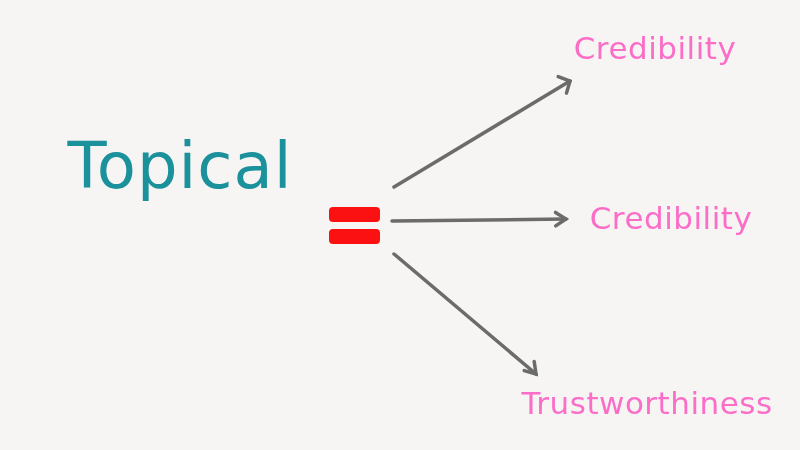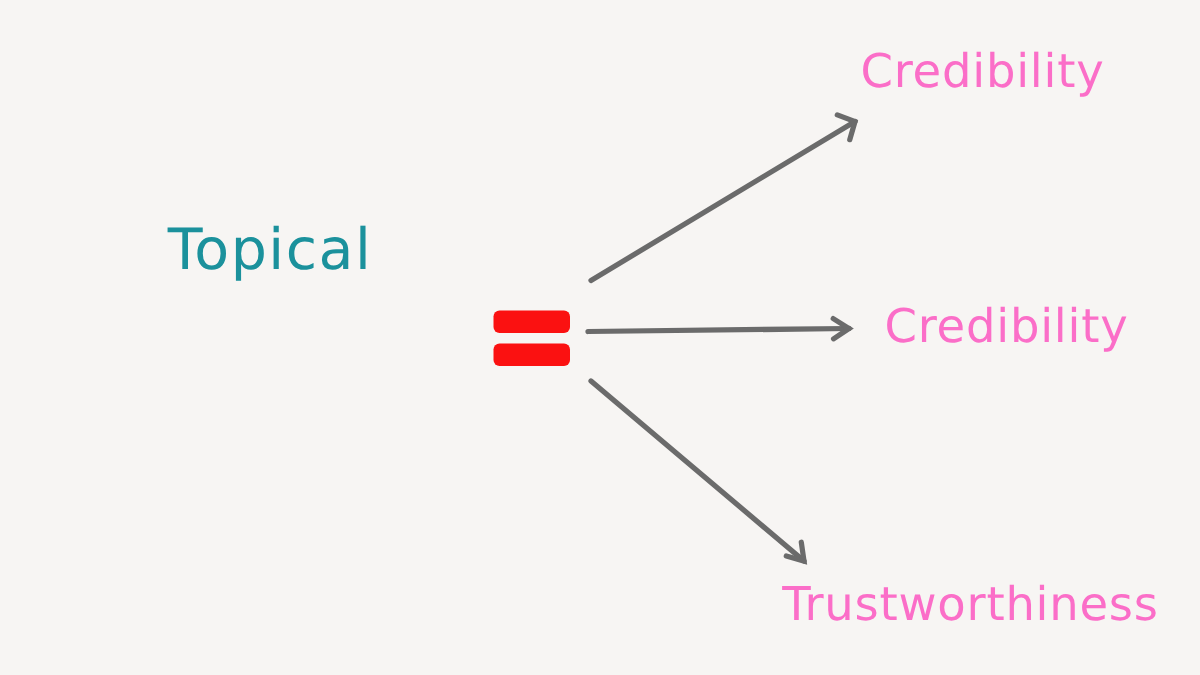--- a/index.html
+++ b/index.html
@@ -19,21 +19,21 @@
   .canvas {
     position: relative;
     width: 800px;
     height: 450px;
     background: var(--background);
   }
   .title-line {
     position: absolute;
     transform: translate(-50%, -50%);
     color: var(--title);
-    font-size: 38px;
+    font-size: 64px;
     font-weight: 500;
     letter-spacing: 1px;
     white-space: nowrap;
   }
   .title-line-1 { left: 180px; top: 166px; }
   .title-line-2 { left: 172px; top: 259px; }
   .equals {
     position: absolute;
     left: 329px;
     top: 207px;

